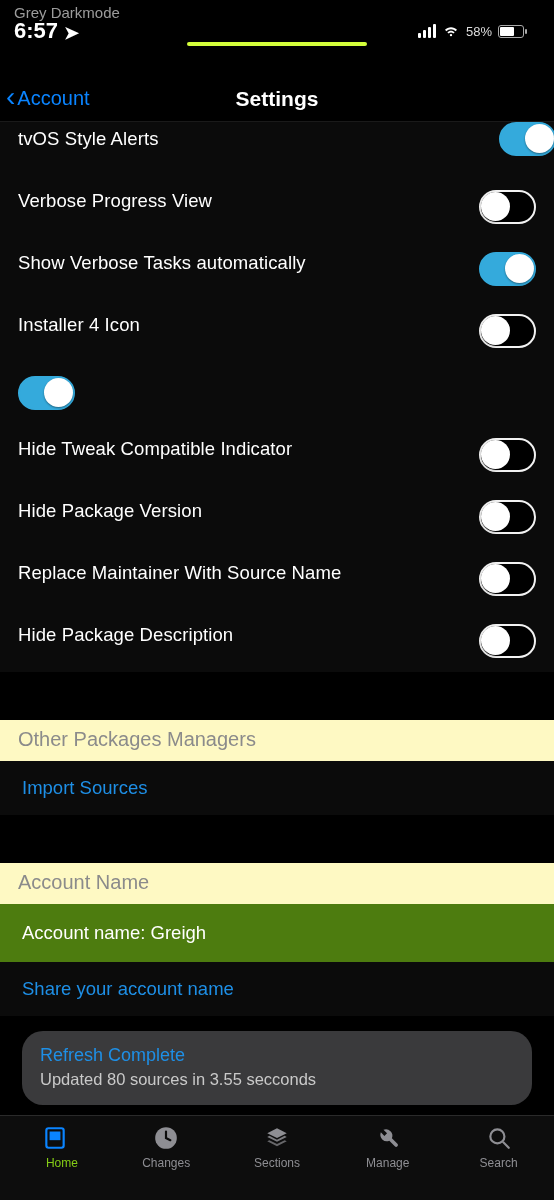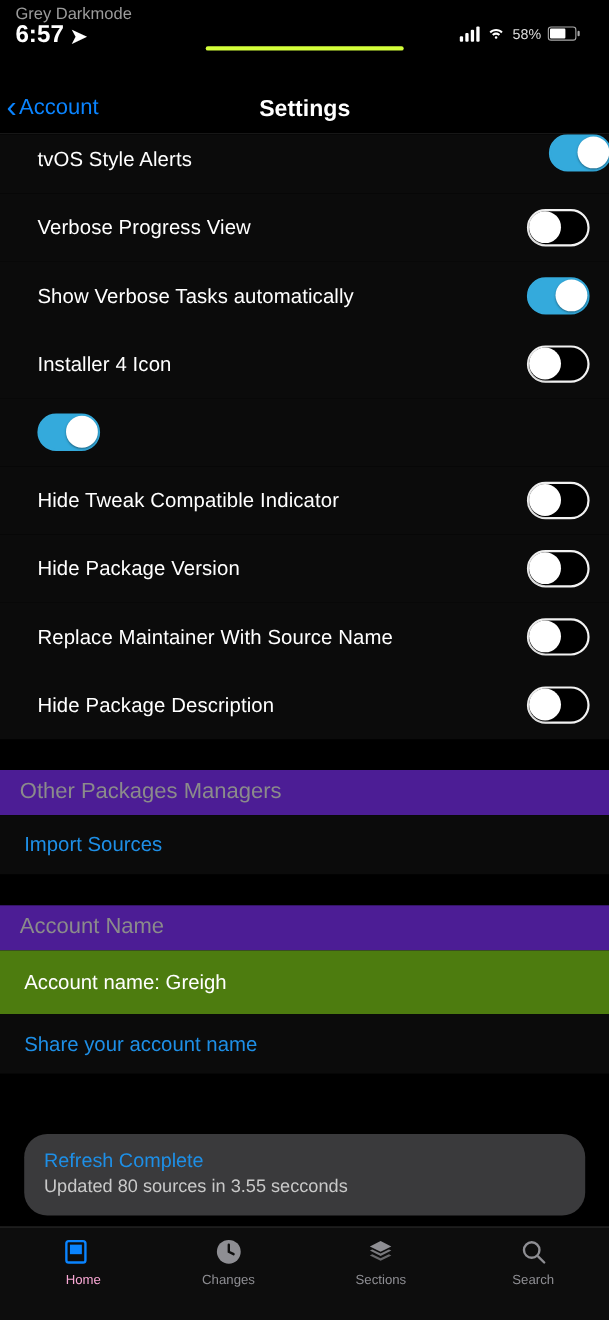--- a/index.html
+++ b/index.html
@@ -24,49 +24,49 @@
 
   
   .navbar { position:absolute; top:76px; left:0; right:0; height:46px; background:rgba(0,0,0,0.92); display:flex; align-items:center; justify-content:center; border-bottom:0.5px solid #1a1a1a; }
   .navbar .title { font-size:21px; font-weight:600; color:#fff; }
   .navbar .back { position:absolute; left:6px; top:0; bottom:0; display:flex; align-items:center; gap:2px; color:#0a84ff; font-size:20px; }
   .navbar .back .chev { font-size:28px; font-weight:400; line-height:1; transform:translateY(-2px); }
 
   
   .content { position:absolute; top:122px; left:0; right:0; bottom:85px; overflow:hidden; }
   .rows { display:flex; flex-direction:column; }
-  .row { display:flex; align-items:center; justify-content:space-between; padding:14px 18px 14px 34px; background:#0b0b0b; min-height:58px; }
+  .row { display:flex; justify-content:space-between; padding:14px 18px 14px 18px; background:#0b0b0b; min-height:58px; }
   .row.first { padding-top:6px; min-height:40px; }
   .row .label { font-size:18.5px; color:#fff; letter-spacing:0.1px; }
 
   .toggle { width:57px; height:34px; border-radius:17px; position:relative; flex-shrink:0; }
   .toggle.off { background:#000; border:2.5px solid #f2f2f2; }
   .toggle.on  { background:#34aadc; border:2.5px solid #34aadc; }
   .toggle .knob { position:absolute; top:0px; width:29px; height:29px; background:#fff; border-radius:50%; box-shadow:0 1px 2px rgba(0,0,0,0.4); }
   .toggle.off .knob { left:0px; }
   .toggle.on  .knob { right:0px; }
   .toggle.peek { transform: translate(20px, -6px); } 
 
   .section-gap { height:28px; background:#000; }
-  .section-header { padding:8px 18px 10px 18px; color:#8b8b8b; font-size:20px; background:#4c1d95; }
+  .section-header { padding:8px 18px 10px 18px; color:#8b8b8b; font-size:20px; background:#fef9c3;margin-top:20px; }
 
   .linkrow { padding:16px 22px; background:#0b0b0b; color:#1e8fe6; font-size:18.5px; }
   .plainrow { padding:18px 22px; background:#4d7c0f; color:#fff; font-size:18.5px; }
 
   
   .toast { position:absolute; left:22px; right:22px; bottom:95px; background:#3a3a3c; border-radius:21px; padding:14px 18px 16px 18px; }
   .toast .t-title { color:#1e8fe6; font-size:18px; font-weight:500; margin-bottom:4px; }
   .toast .t-body  { color:#c9c9c9; font-size:16.5px; }
 
   
   .tabbar { position:absolute; bottom:0; left:0; right:0; height:85px; background:#0d0d0d; border-top:0.5px solid #2a2a2a; display:flex; justify-content:space-around; align-items:flex-start; padding-top:8px; }
   .tab { display:flex; flex-direction:column; align-items:center; gap:4px; width:20%; }
   .tab .icon { width:28px; height:28px; display:flex; align-items:center; justify-content:center; }
   .tab .tlabel { font-size:12px; color:#8e8e93; }
-  .tab.active .tlabel { color:#f9a8d4;margin-left:13px; }
+  .tab.active .tlabel { color:#84cc16;margin-left:13px; }
   .icon svg { width:26px; height:26px; }
   .icon .stroke-inactive { stroke:#8e8e93; fill:none; }
   .icon .fill-inactive { fill:#8e8e93; }
   .icon .stroke-active { stroke:#0a84ff; fill:none; }
 </style>
 </head>
 <body>
 
 <div class="root">
 
@@ -204,20 +204,28 @@
             <path class="fill-inactive" d="M12 3l9 4.5-9 4.5-9-4.5L12 3z"></path>
             <path class="fill-inactive" opacity="0.85" d="M3 11l9 4.5 9-4.5-2-1-7 3.5L5 10l-2 1z"></path>
             <path class="fill-inactive" opacity="0.7" d="M3 15l9 4.5 9-4.5-2-1-7 3.5L5 14l-2 1z"></path>
           </svg>
       </span>
       <span class="tlabel">Sections</span>
     </div>
     <div class="tab">
       <span class="icon">
         <svg viewBox="0 0 24 24">
+            <path class="fill-inactive" d="M20.7 17.3l-5.1-5.1a6 6 0 00-7.8-7.8l3.3 3.3-2.4 2.4L5.4 6.8a6 6 0 007.8 7.8l5.1 5.1a1.5 1.5 0 002.4-2.4z"></path>
+          </svg>
+      </span>
+      <span class="tlabel">Manage</span>
+    </div>
+    <div class="tab">
+      <span class="icon">
+        <svg viewBox="0 0 24 24">
             <circle cx="10.5" cy="10.5" r="6.5" class="stroke-inactive" stroke-width="2"></circle>
             <line x1="16" y1="16" x2="21" y2="21" class="stroke-inactive" stroke-width="2" stroke-linecap="round"></line>
           </svg>
       </span>
       <span class="tlabel">Search</span>
     </div>
   </div>
 
 </div>
 

